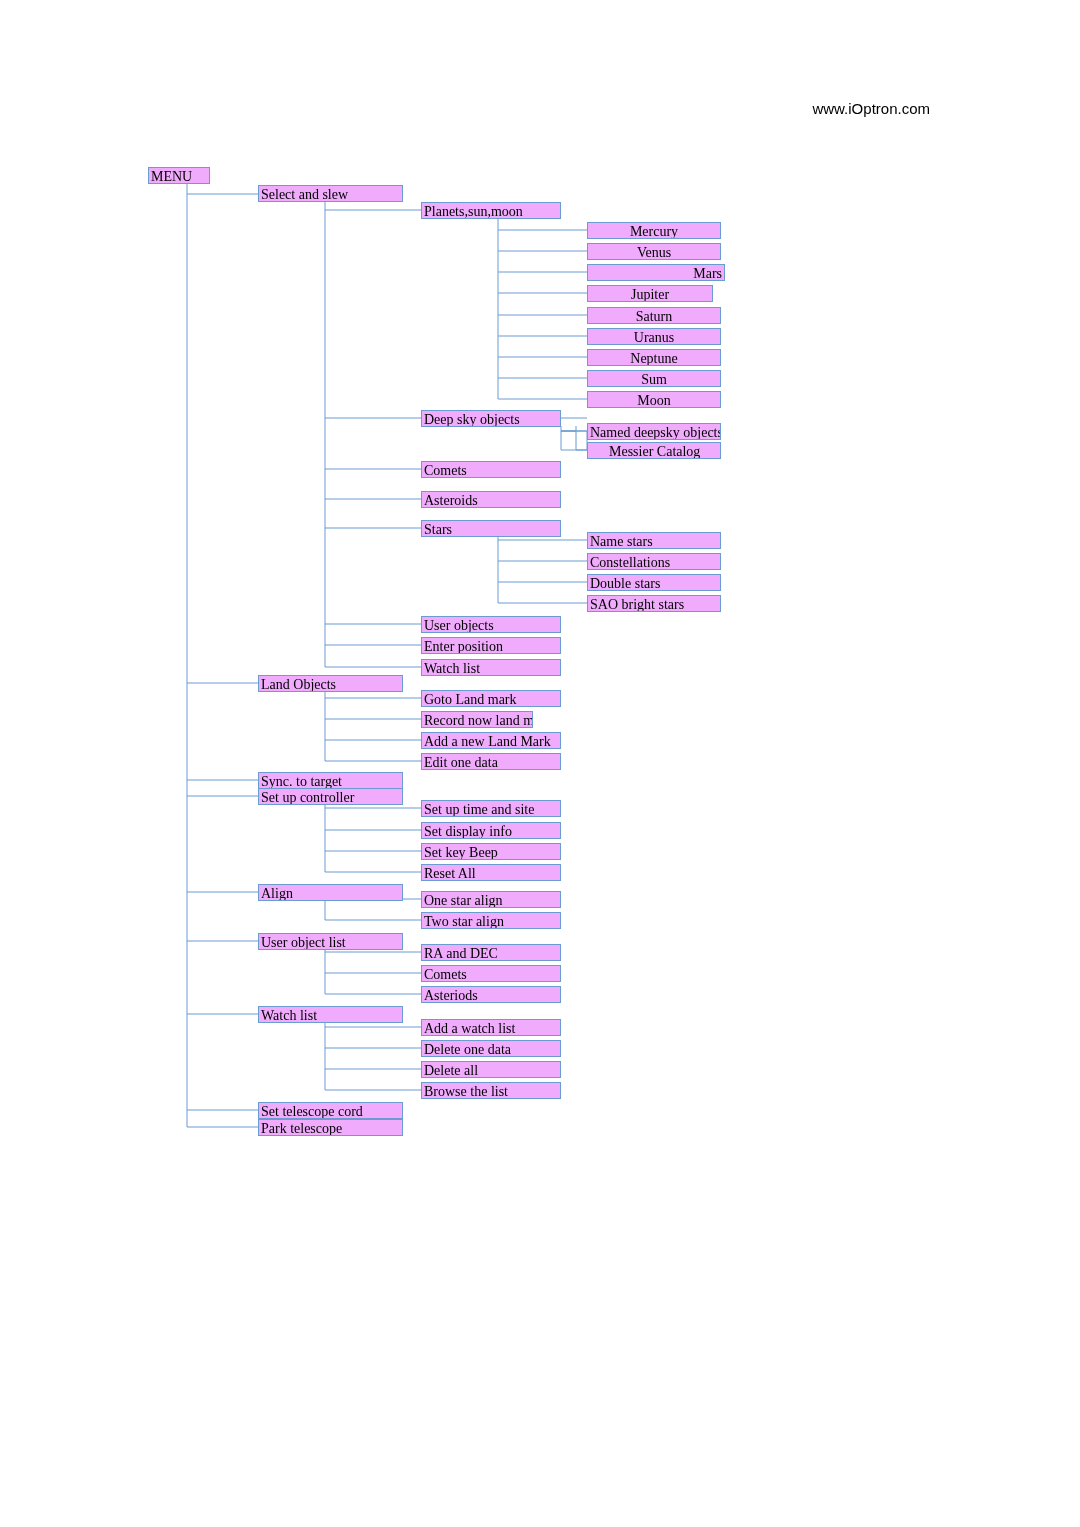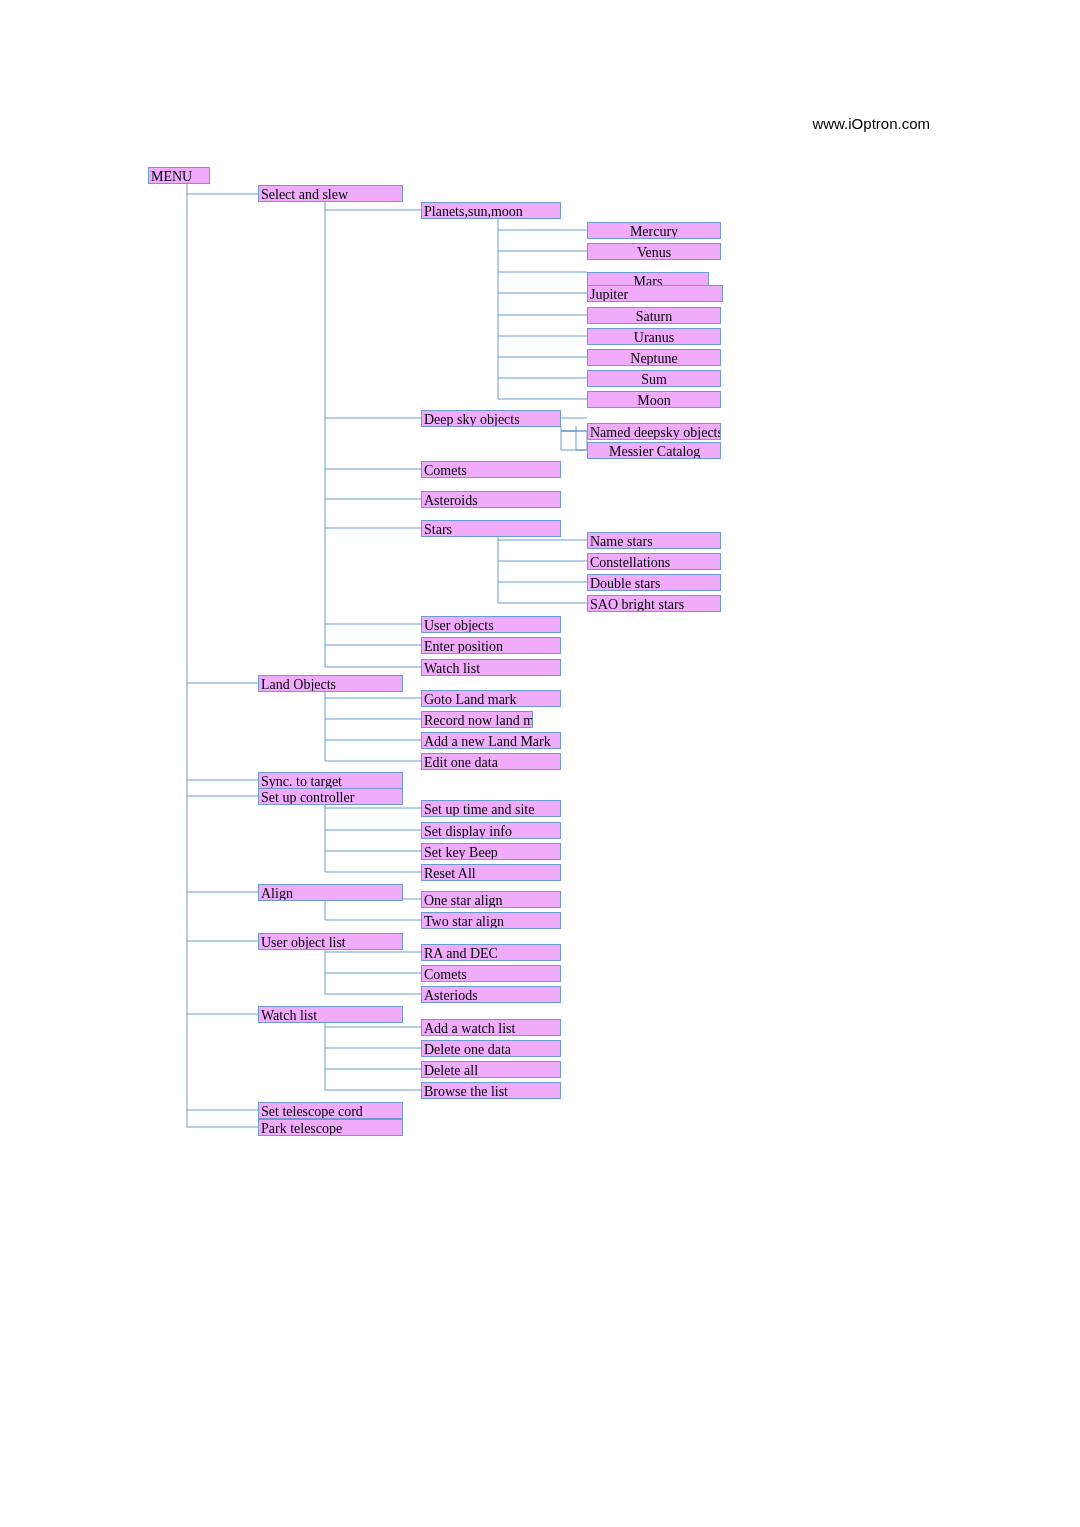--- a/index.html
+++ b/index.html
@@ -21,21 +21,21 @@
     left: 148px;
     top: 112px;
     font-family: Arial, Helvetica, sans-serif;
     font-weight: bold;
     font-size: 24px;
     line-height: 1.15;
   }
   .header-url {
     position: absolute;
     right: 150px;
-    top: 115px;
+    top: 100px;
     font-family: Arial, Helvetica, sans-serif;
     font-size: 15px;
   }
   .page-number {
     position: absolute;
     left: 0;
     right: 0;
     top: 1190px;
     text-align: center;
     font-size: 17px;
@@ -170,22 +170,22 @@
   <div class="node" style="left:421px; top:410px; width:140px;">Deep sky objects</div>
   <div class="node" style="left:421px; top:461px; width:140px;">Comets</div>
   <div class="node" style="left:421px; top:491px; width:140px;">Asteroids</div>
   <div class="node" style="left:421px; top:520px; width:140px;">Stars</div>
   <div class="node" style="left:421px; top:616px; width:140px;">User objects</div>
   <div class="node" style="left:421px; top:637px; width:140px;">Enter position</div>
   <div class="node" style="left:421px; top:659px; width:140px;">Watch list</div>
 
   <div class="node" style="left:587px; top:222px; width:134px; text-align:center;">Mercury</div>
   <div class="node" style="left:587px; top:243px; width:134px; text-align:center;">Venus</div>
-  <div class="node" style="left:587px; top:264px; width:122px; text-align:center;margin-top:8px;">Mars</div>
-  <div class="node" style="left:587px; top:285px; width:136px; text-align:left;">Jupiter</div>
+  <div class="node" style="left:587px; top:264px; width:138px; text-align:right;">Mars</div>
+  <div class="node" style="left:587px; top:285px; width:126px; text-align:center;">Jupiter</div>
   <div class="node" style="left:587px; top:307px; width:134px; text-align:center;">Saturn</div>
   <div class="node" style="left:587px; top:328px; width:134px; text-align:center;">Uranus</div>
   <div class="node" style="left:587px; top:349px; width:134px; text-align:center;">Neptune</div>
   <div class="node" style="left:587px; top:370px; width:134px; text-align:center;">Sum</div>
   <div class="node" style="left:587px; top:391px; width:134px; text-align:center;">Moon</div>
 
   <div class="node" style="left:587px; top:423px; width:134px;">Named deepsky objects</div>
   <div class="node" style="left:587px; top:442px; width:134px;padding-left:21px;">Messier Catalog</div>
 
   <div class="node" style="left:587px; top:532px; width:134px;">Name stars</div>

